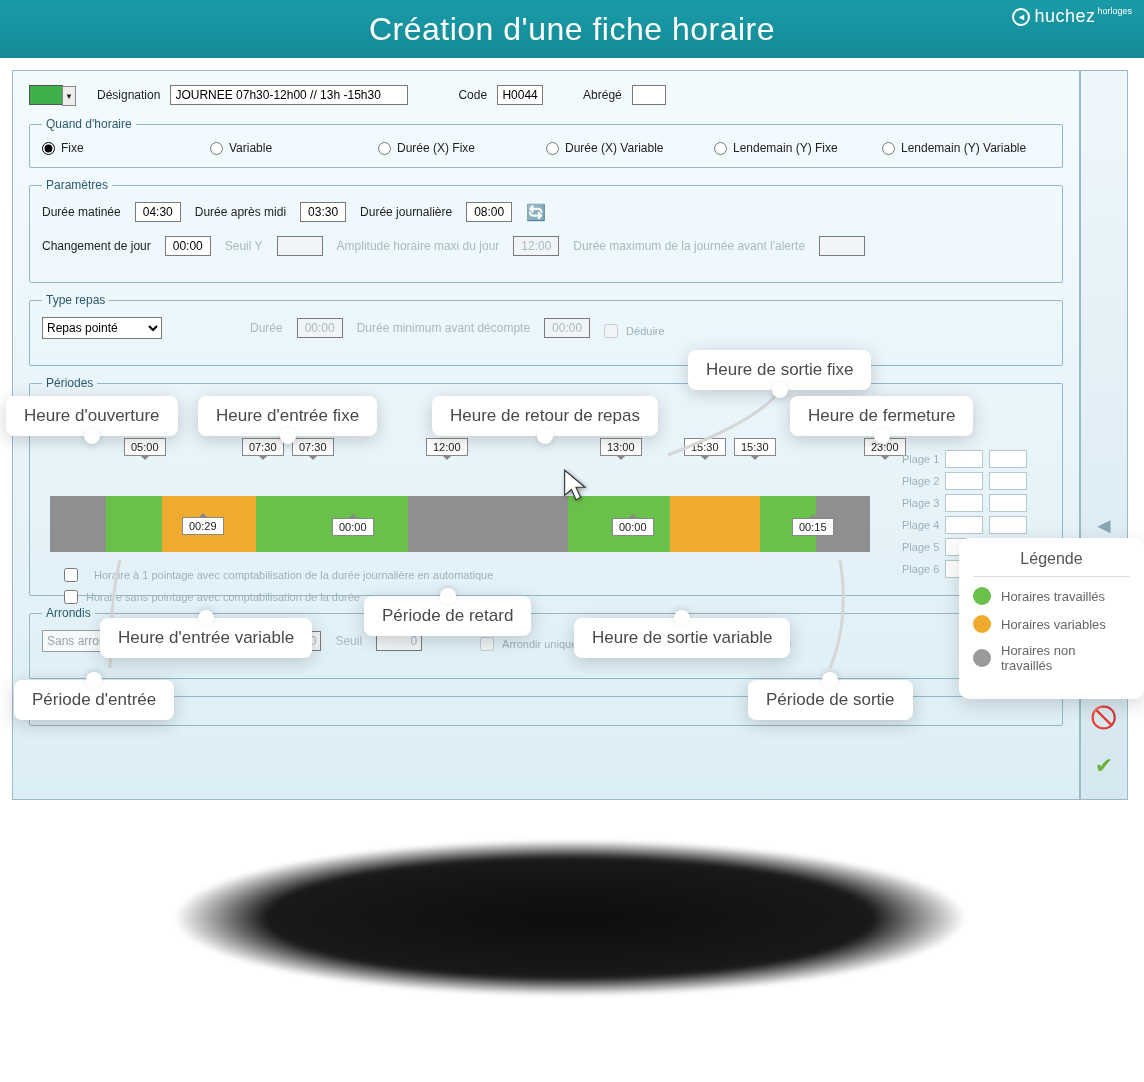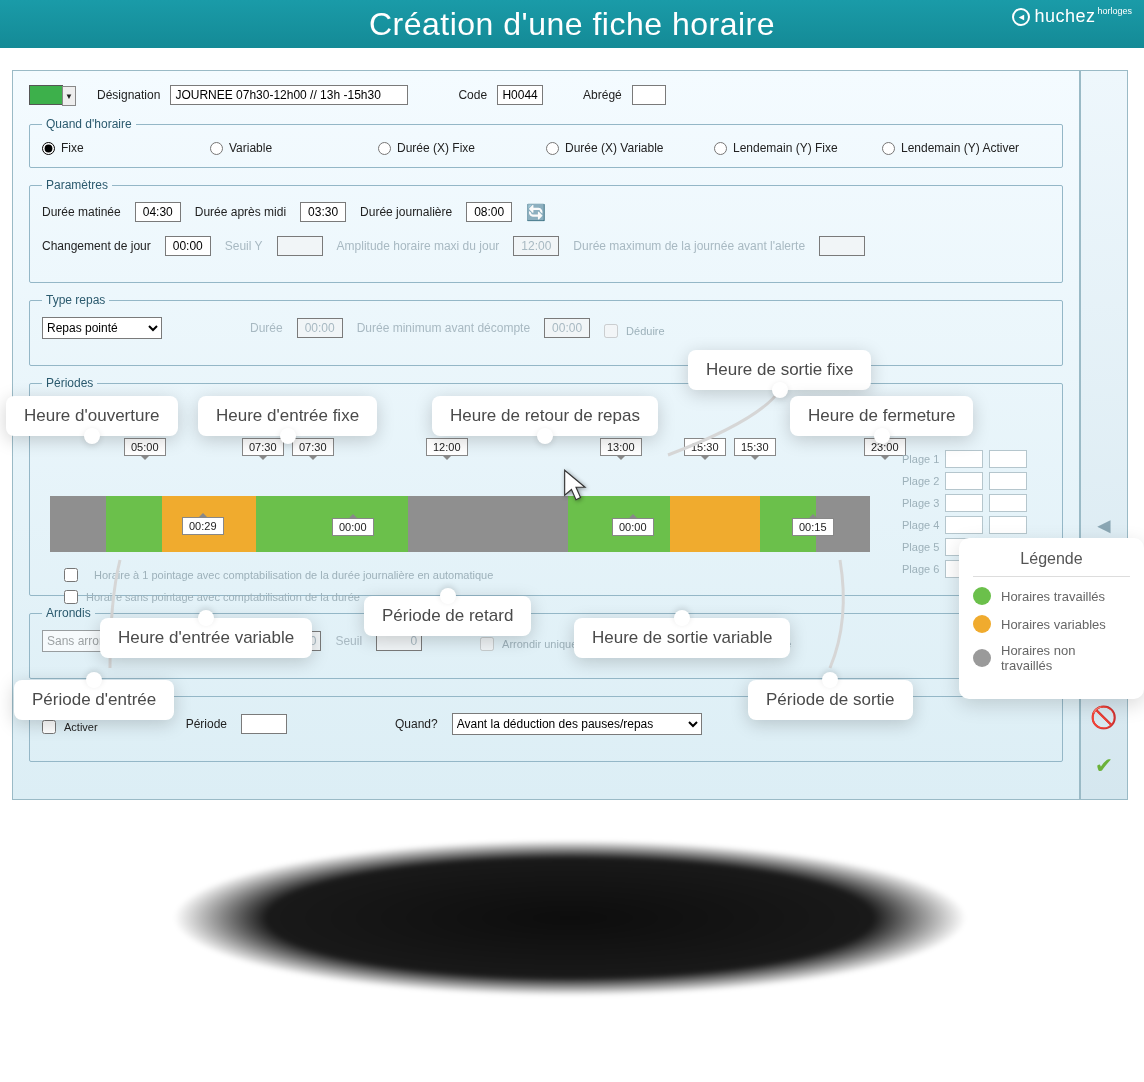--- a/index.html
+++ b/index.html
@@ -1,20 +1,20 @@
 <!DOCTYPE html>
 <html><head>
 <meta charset="utf-8">
 <style>
   * { box-sizing: border-box; margin: 0; padding: 0; font-family: Arial, Helvetica, sans-serif; }
   body { width: 1144px; height: 1082px; background: #fff; position: relative; }
 
   .header {
     background: linear-gradient(#1a9ba8, #148a96);
-    height: 48px;
+    height: 58px;
     display: flex;
     align-items: center;
     justify-content: center;
     position: relative;
     color: #fff;
   }
   .header h1 { font-weight: 300; font-size: 32px; letter-spacing: 0.5px; }
   .logo { position: absolute; right: 12px; top: 6px; display: flex; align-items: center; color:#fff; font-size: 11px; }
   .logo .circ { width: 18px; height: 18px; border: 2px solid #fff; border-radius: 50%; display:inline-flex; align-items:center; justify-content:center; margin-right:4px;}
   .logo .circ::after { content:"◄"; font-size:9px;}
@@ -160,21 +160,21 @@
       <label class="radio-item">
           <input type="radio" style="">
           <span>Durée (X) Variable</span>
         </label>
       <label class="radio-item">
           <input type="radio" style="">
           <span>Lendemain (Y) Fixe</span>
         </label>
       <label class="radio-item">
           <input type="radio" style="">
-          <span>Lendemain (Y) Activer</span>
+          <span>Lendemain (Y) Variable</span>
         </label>
     </div>
   </fieldset>
 
   <fieldset>
     <legend>Paramètres</legend>
     <div class="param-row">
       <label class="f">Durée matinée</label>
       <input class="text small" value="04:30" style="">
       <label class="f">Durée après midi</label>
@@ -295,32 +295,20 @@
       <span style="width:30px"></span>
       <span class="chk">
           <input type="checkbox" disabled="" style="">
           <span>Arrondir uniquement la première entrée et la dernière sortie</span>
         </span>
     </div>
   </fieldset>
 
   <fieldset>
     <legend>Ecrêtage</legend>
-    <div class="param-row">
-      <span class="chk" style="color:#222;">
-          <input type="checkbox" style="">
-          <span>Activer</span>
-        </span>
-      <span style="width:60px"></span>
-      <label class="f">Période</label>
-      <input class="text small" style="">
-      <span style="width:80px"></span>
-      <label class="f">Quand?</label>
-      <select style="width:250px;"><option>Avant la déduction des pauses/repas</option></select>
-    </div>
   </fieldset>
 
 </div>
 
 <div class="sidebar">
   <span class="ico ico-back">◄</span>
   <span class="ico ico-fwd">►</span>
   <span class="ico ico-add">＋</span>
   <span class="ico ico-search">🔍</span>
   <span class="ico ico-forbid">🚫</span>

